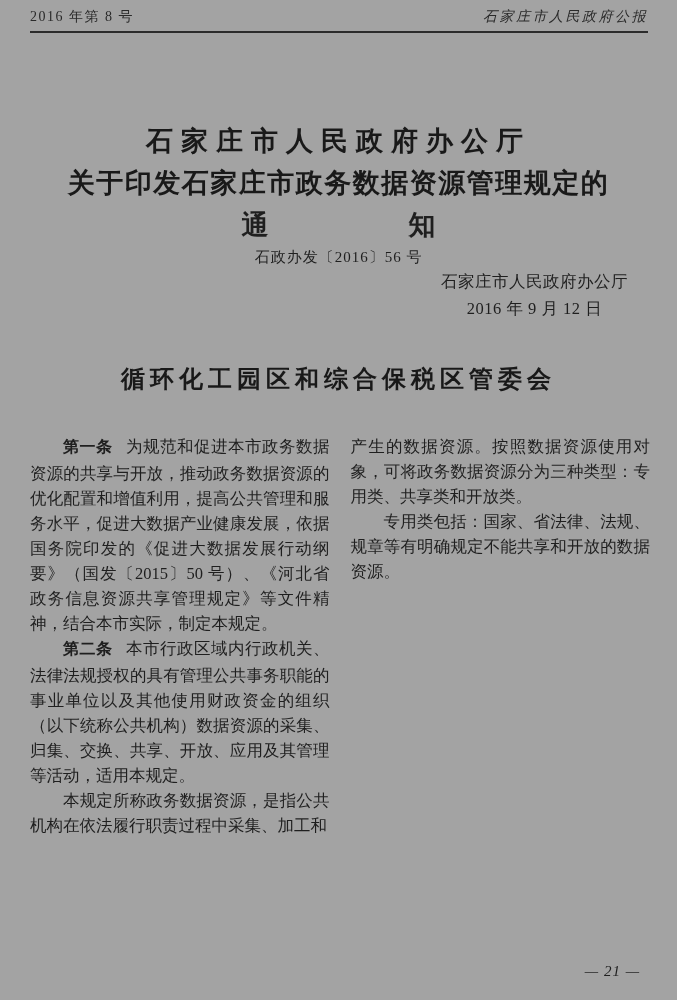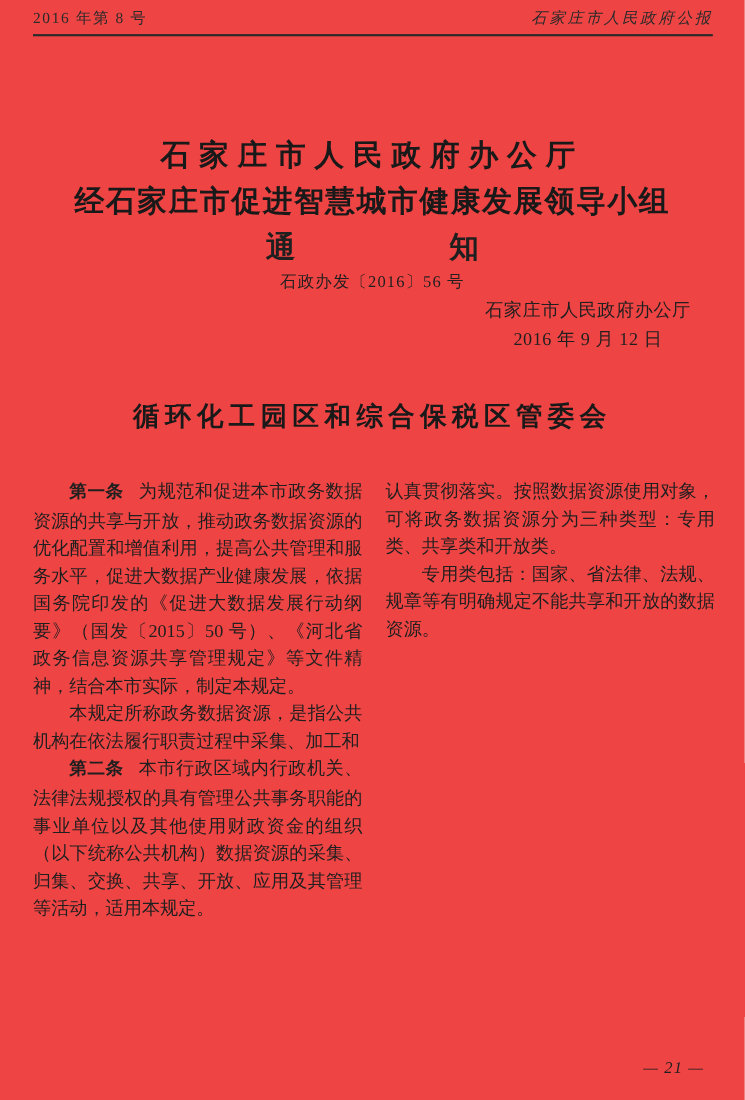--- a/index.html
+++ b/index.html
@@ -5,21 +5,21 @@
   * { box-sizing: border-box; }
   html, body { margin: 0; padding: 0; }
   body {
     width: 677px; height: 1000px;
     background: #f2f2f0;
     font-family: "Liberation Serif", "DejaVu Serif", serif;
   }
   .page {
     position: relative;
     width: 677px; height: 1000px;
-    background: #ef4444;
+    background: #a3a3a3;
     color: #1f1f1f;
     overflow: hidden;
   }
   
   .header {
     position: absolute;
     top: 0; left: 30px; right: 29px;
     height: 33px;
     border-bottom: 2px solid #2b2b2b;
     display: flex;
@@ -110,21 +110,21 @@
 <div class="page">
 
   <div class="header">
     <span class="issue">2016 年第 8 号</span>
     <span class="gazette-name">石家庄市人民政府公报</span>
   </div>
 
   <div class="notice">
     <h1 class="notice-title">
       <div class="t-line t1">石家庄市人民政府办公厅</div>
-      <div class="t-line t2">经石家庄市促进智慧城市健康发展领导小组</div>
+      <div class="t-line t2">关于印发石家庄市政务数据资源管理规定的</div>
     </h1>
     <div class="t3">
       <span>通</span>
       <span>知</span>
     </div>
     <div class="doc-no">石政办发〔2016〕56 号</div>
 
 
     <div class="sign-block">
       <div>石家庄市人民政府办公厅</div>
@@ -132,26 +132,26 @@
     </div>
   </div>
 
   <h2 class="reg-title">循环化工园区和综合保税区管委会</h2>
 
   <div class="columns">
     <div class="col">
       <p>
         <span class="term">第一条</span><span>为规范和促进本市政务数据资源的共享与开放，推动政务数据资源的优化配置和增值利用，提高公共管理和服务水平，促进大数据产业健康发展，依据国务院印发的《促进大数据发展行动纲要》（国发〔2015〕50 号）、《河北省政务信息资源共享管理规定》等文件精神，结合本市实际，制定本规定。</span>
       </p>
-      <p>本规定所称政务数据资源，是指公共机构在依法履行职责过程中采集、加工和</p>
       <p>
         <span class="term">第二条</span><span>本市行政区域内行政机关、法律法规授权的具有管理公共事务职能的事业单位以及其他使用财政资金的组织（以下统称公共机构）数据资源的采集、归集、交换、共享、开放、应用及其管理等活动，适用本规定。</span>
       </p>
+      <p>本规定所称政务数据资源，是指公共机构在依法履行职责过程中采集、加工和</p>
     </div>
     <div class="col">
-      <p style="text-indent:0">认真贯彻落实。按照数据资源使用对象，可将政务数据资源分为三种类型：专用类、共享类和开放类。</p>
+      <p style="text-indent:0">产生的数据资源。按照数据资源使用对象，可将政务数据资源分为三种类型：专用类、共享类和开放类。</p>
       <p>专用类包括：国家、省法律、法规、规章等有明确规定不能共享和开放的数据资源。</p>
     </div>
   </div>
 
   <div class="page-number">— 21 —</div>
 
 </div>
 
 </body></html>

